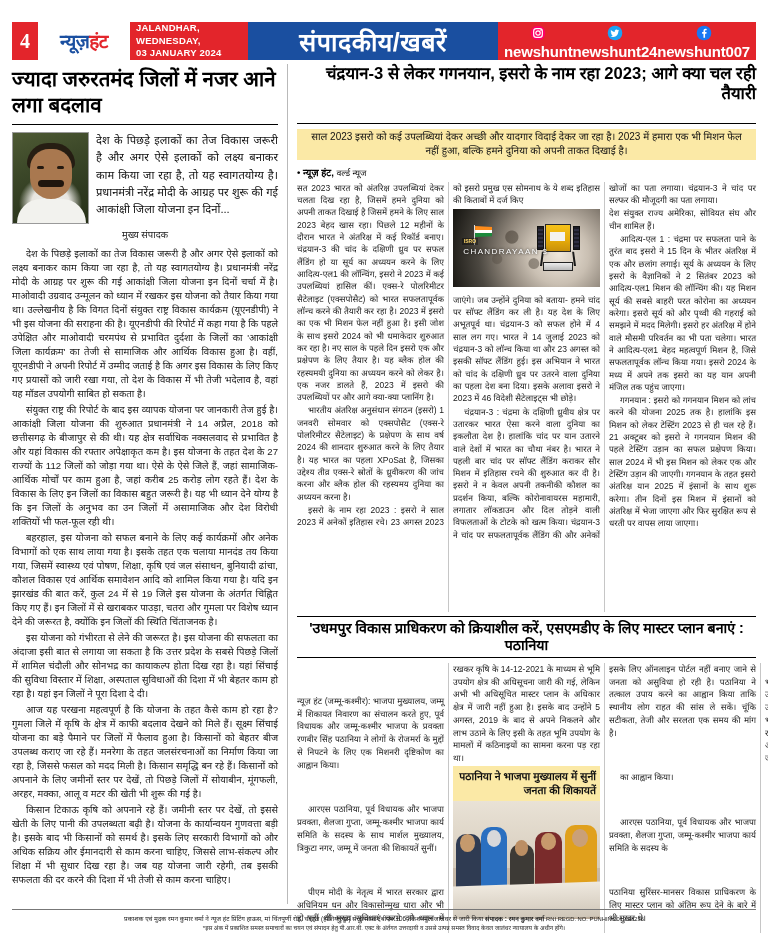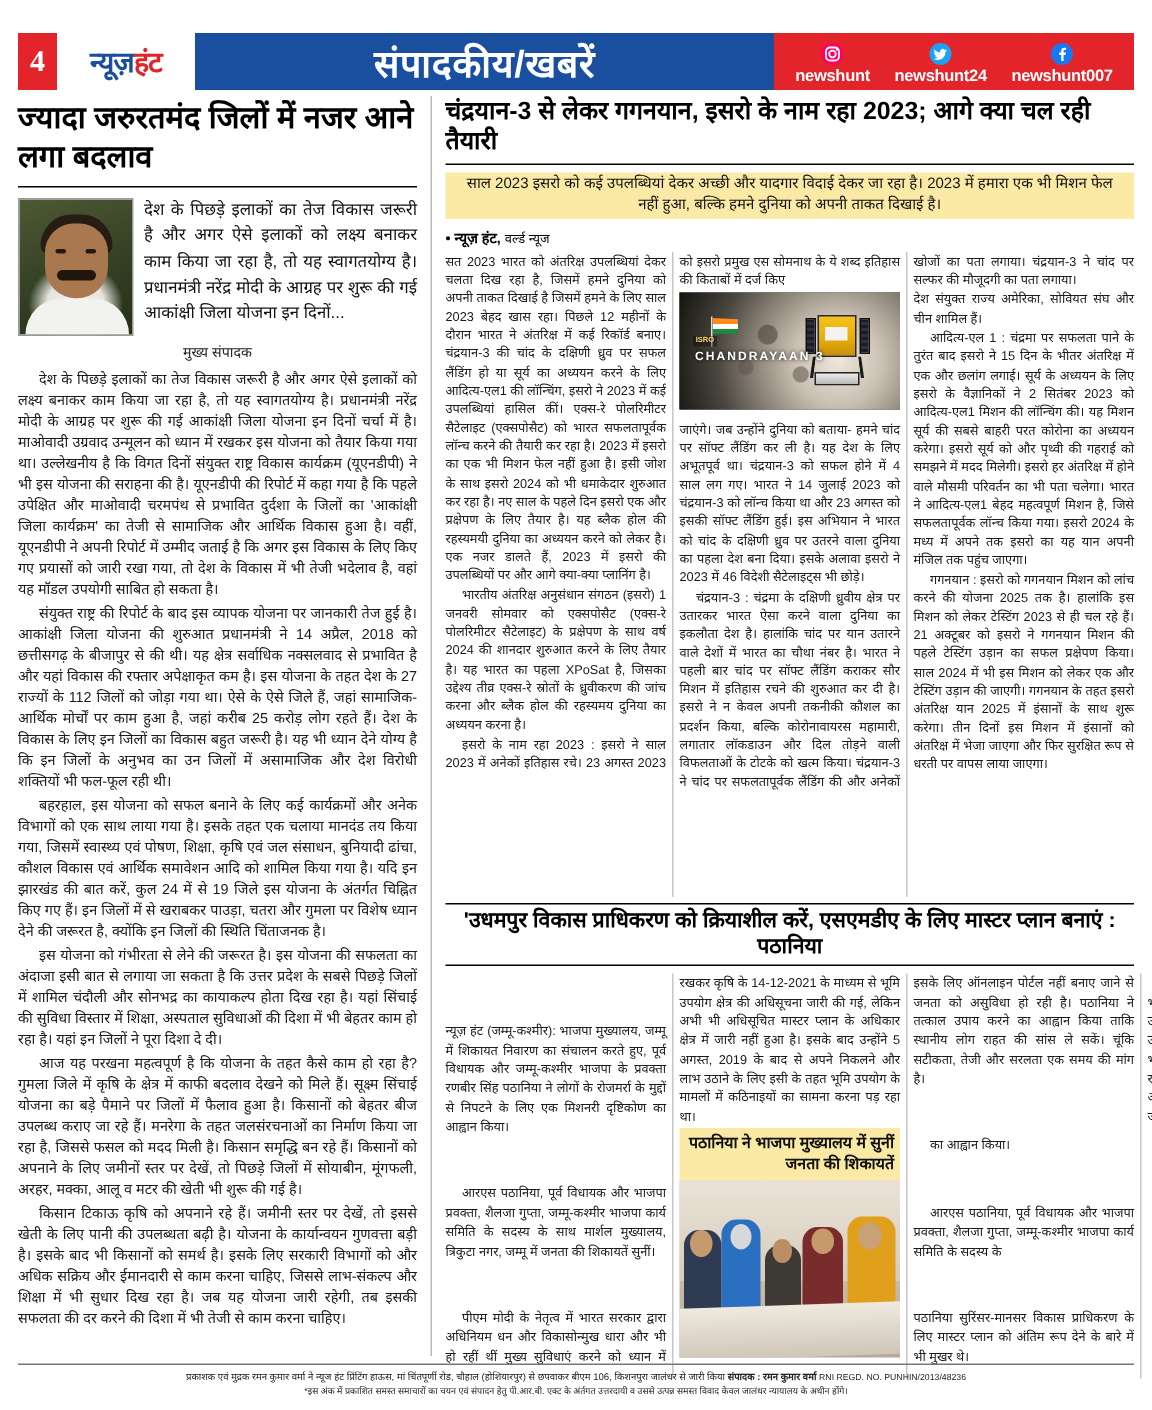--- a/index.html
+++ b/index.html
@@ -95,21 +95,21 @@
     align-items: center;
     gap: 1px;
   }
   .soc-icon {
     width: 17px; height: 17px;
     display: flex; align-items: center; justify-content: center;
   }
   .soc-icon svg { display:block; }
   .soc-label {
     color: #ffffff;
-    font-size: 11px;
+    font-size: 15px;
     font-weight: bold;
     letter-spacing: -0.2px;
   }
 
   
   .content {
     display: flex;
     gap: 0;
     height: 840px;
   }
@@ -207,22 +207,22 @@
     text-indent: 14px;
     margin-bottom: 2px;
   }
 
   
   .lead-headline {
     font-size: 16.6px;
     font-weight: bold;
     line-height: 1.2;
     color: #000;
-    text-align: left;
-    padding-bottom: 5px;
+    text-align: right;
+    padding-bottom: 19px;
     border-bottom: 1.5px solid #000;
     margin-bottom: 5px;
   }
   .lead-standfirst {
     background: #fbe9a6;
     font-size: 10px;
     line-height: 1.45;
     text-align: center;
     padding: 1px 10px;
     color: #111;
@@ -290,21 +290,21 @@
     position:absolute; left:4px; top:29px; width:34px; height:15px;
     border-left: 2px solid #1a1a1a; border-right: 2px solid #1a1a1a;
     transform: perspective(40px) rotateX(18deg);
   }
   .moon-photo .rover {
     position:absolute; left:6px; top:40px; width:30px;height:9px;
     background: linear-gradient(180deg,#ececec,#b9b9b9); border:1px solid #222;
   }
   .moon-photo .mlabel {
     position: absolute; left: 7%; top: 47%;
-    color: #ffffff; font-size: 8px; font-weight: bold; letter-spacing: 1.4px;
+    color: #ffffff; font-size: 8px; font-weight: normal; letter-spacing: 1.4px;
     text-shadow: 0 0 3px #000;
   }
   .moon-photo .flag {
     position: absolute; left: 14%; top: 20%; width: 22px; height: 20px;
   }
   .moon-photo .flag .pole { position:absolute; left:0; top:0; width:1.5px;height:20px;background:#ddd;}
   .moon-photo .flag .cloth {
     position:absolute; left:1.5px; top:1px; width:17px; height:11px;
     background: linear-gradient(180deg,#ff8c1a 0 34%, #ffffff 34% 66%, #1c8a3c 66% 100%);
     clip-path: polygon(0 0, 100% 8%, 100% 92%, 0 100%);
@@ -390,20 +390,24 @@
 <body>
 
 <div class="page">
 
   <div class="masthead">
     <div class="mh-page-num">4</div>
     <div class="mh-logo">
       <span class="mh-logo-text">
         <span class="blue">न्यूज़</span><span class="red">हंट</span>
       </span>
+    </div>
+    <div class="mh-date">
+      <span>JALANDHAR, WEDNESDAY,</span>
+      <span>03 JANUARY 2024</span>
     </div>
     <div class="mh-title">संपादकीय/खबरें</div>
     <div class="mh-social">
 
       <div class="soc">
         <span class="soc-icon">
           <svg width="16" height="16" viewBox="0 0 24 24">
             <circle cx="12" cy="12" r="11" fill="#f06"></circle>
             <rect x="5.5" y="5.5" width="13" height="13" rx="4" fill="none" stroke="#fff" stroke-width="1.8"></rect>
             <circle cx="12" cy="12" r="3.3" fill="none" stroke="#fff" stroke-width="1.8"></circle>

